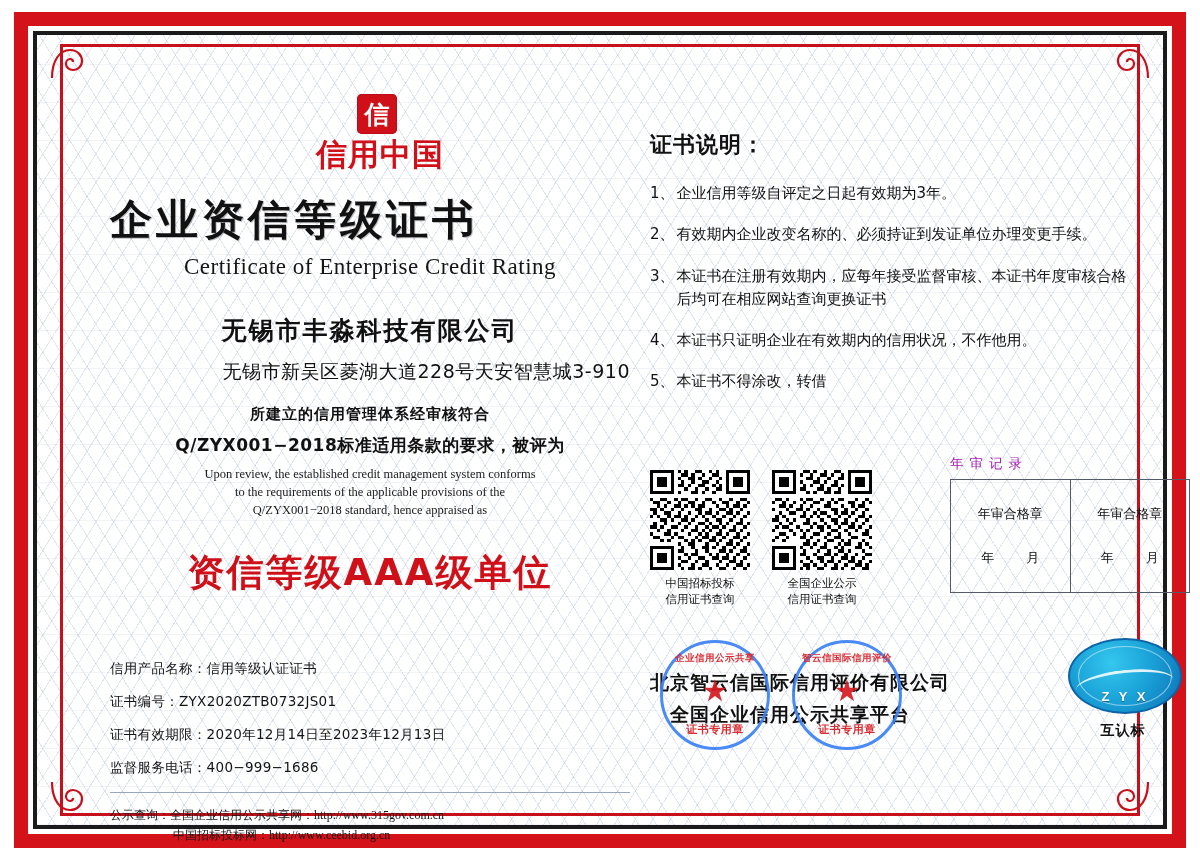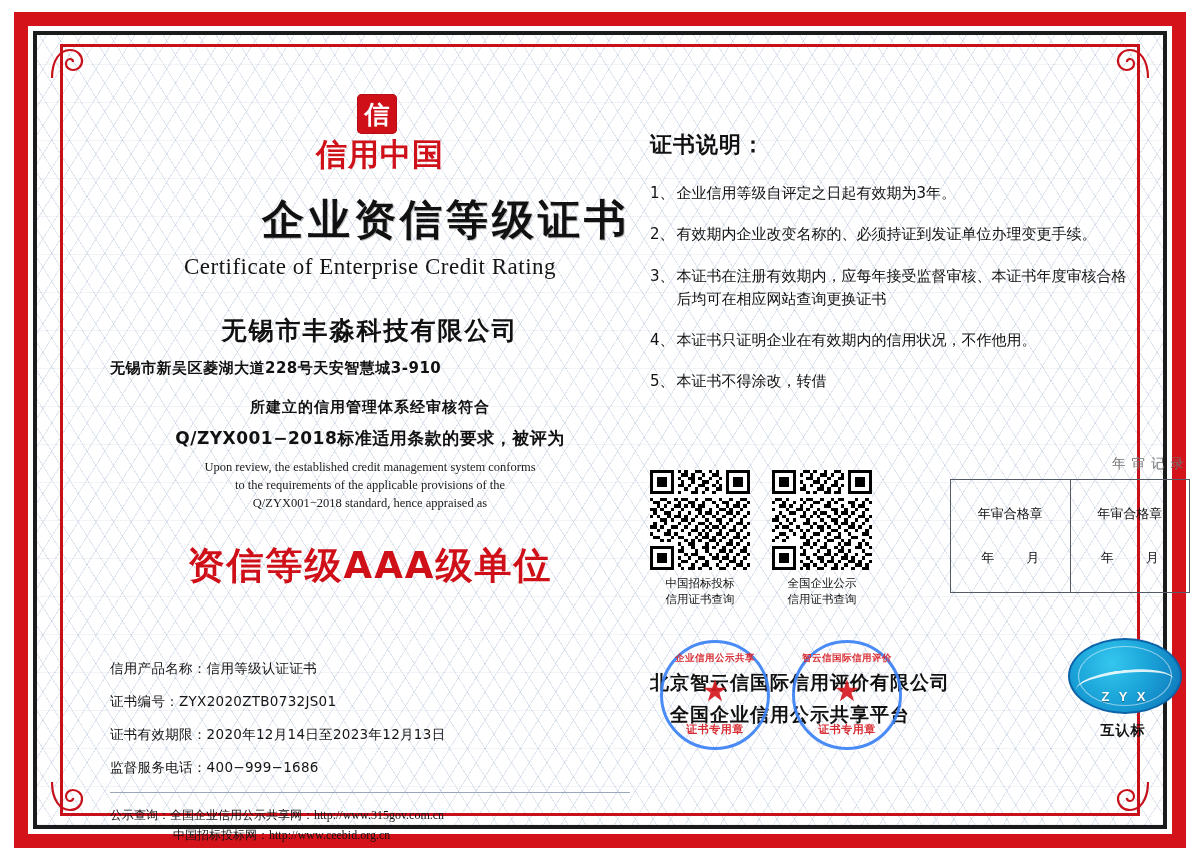--- a/index.html
+++ b/index.html
@@ -135,21 +135,21 @@
     font-size: 31px;
     font-weight: bold;
     color: #cf1019;
     font-family: "DejaVu Sans", sans-serif;
     letter-spacing: 1px;
   }
 
   
   .title-cn {
     margin-top: 16px;
-    text-align: right;
+    text-align: left;
     font-size: 42px;
     font-weight: bold;
     letter-spacing: 4px;
     color: #111111;
     font-family: "DejaVu Sans", sans-serif;
     text-shadow: 1px 1px 0 rgba(0,0,0,0.25);
   }
   .title-en {
     margin-top: 6px;
     text-align: center;
@@ -162,23 +162,23 @@
     margin-top: 34px;
     text-align: center;
     font-size: 25px;
     font-weight: bold;
     color: #111111;
     font-family: "DejaVu Sans", sans-serif;
     letter-spacing: 2px;
   }
   .company-addr {
     margin-top: 12px;
-    text-align: left;
-    font-size: 15px;
-    font-weight: bold;
+    text-align: right;
+    font-size: 19px;
+    font-weight: normal;
     color: #111111;
     font-family: "DejaVu Sans", sans-serif;
     letter-spacing: 0.5px;
   }
   .statement-cn1 {
     margin-top: 20px;
     text-align: center;
     font-size: 15px;
     font-weight: bold;
     color: #111111;
@@ -295,24 +295,24 @@
   }
 
   
   .review-area {
     position: absolute;
     left: 300px;
     top: 395px;
     width: 240px;
   }
   .review-title {
-    text-align: right;
+    text-align: left;
     font-size: 13.5px;
     letter-spacing: 6px;
-    color: #737373;
+    color: #a21caf;
     font-family: Liberation Mono, monospace;
     margin-bottom: 6px;
   }
   .review-table {
     display: flex;
     border: 1px solid #555b66;
     height: 112px;
   }
   .review-cell {
     flex: 1 1 50%;

